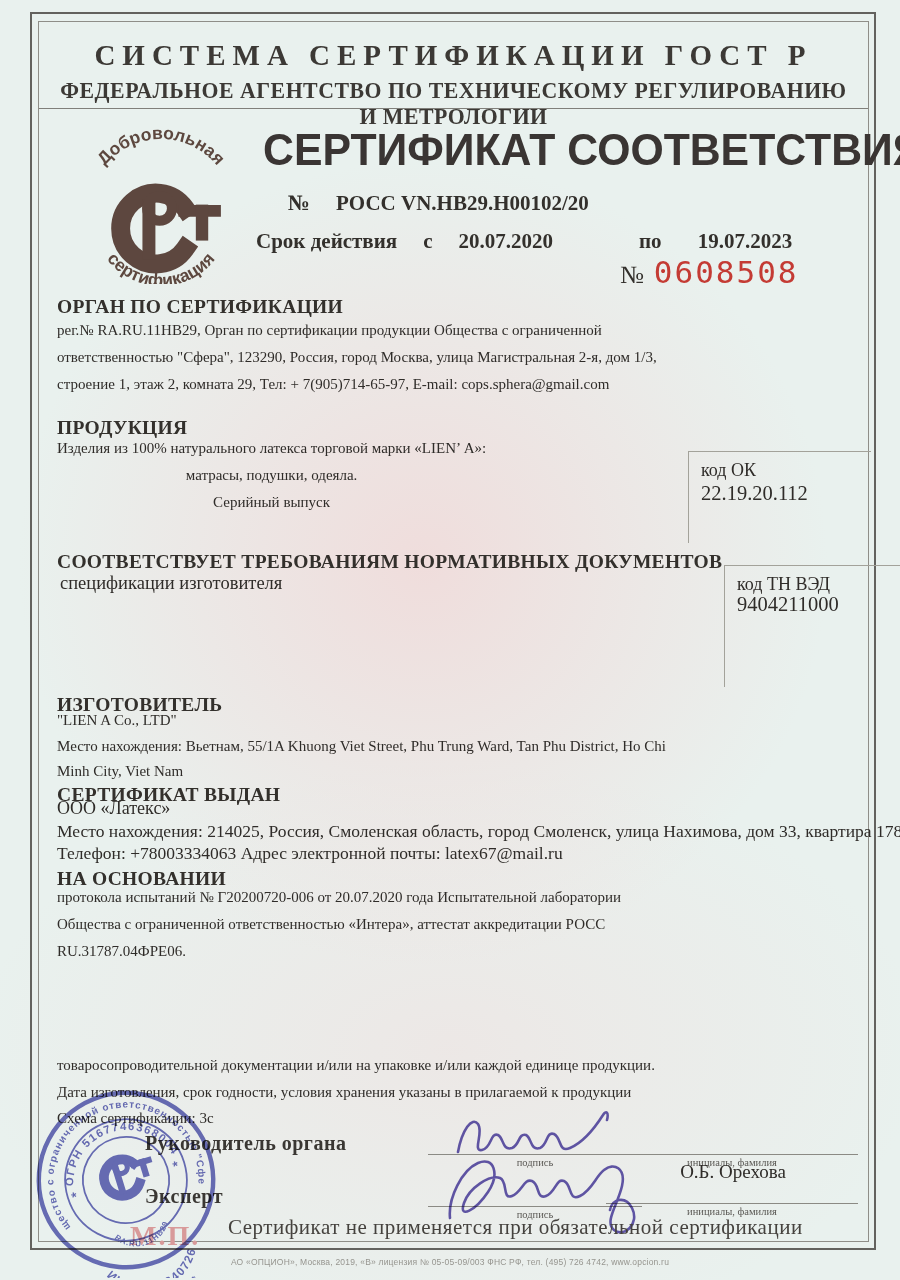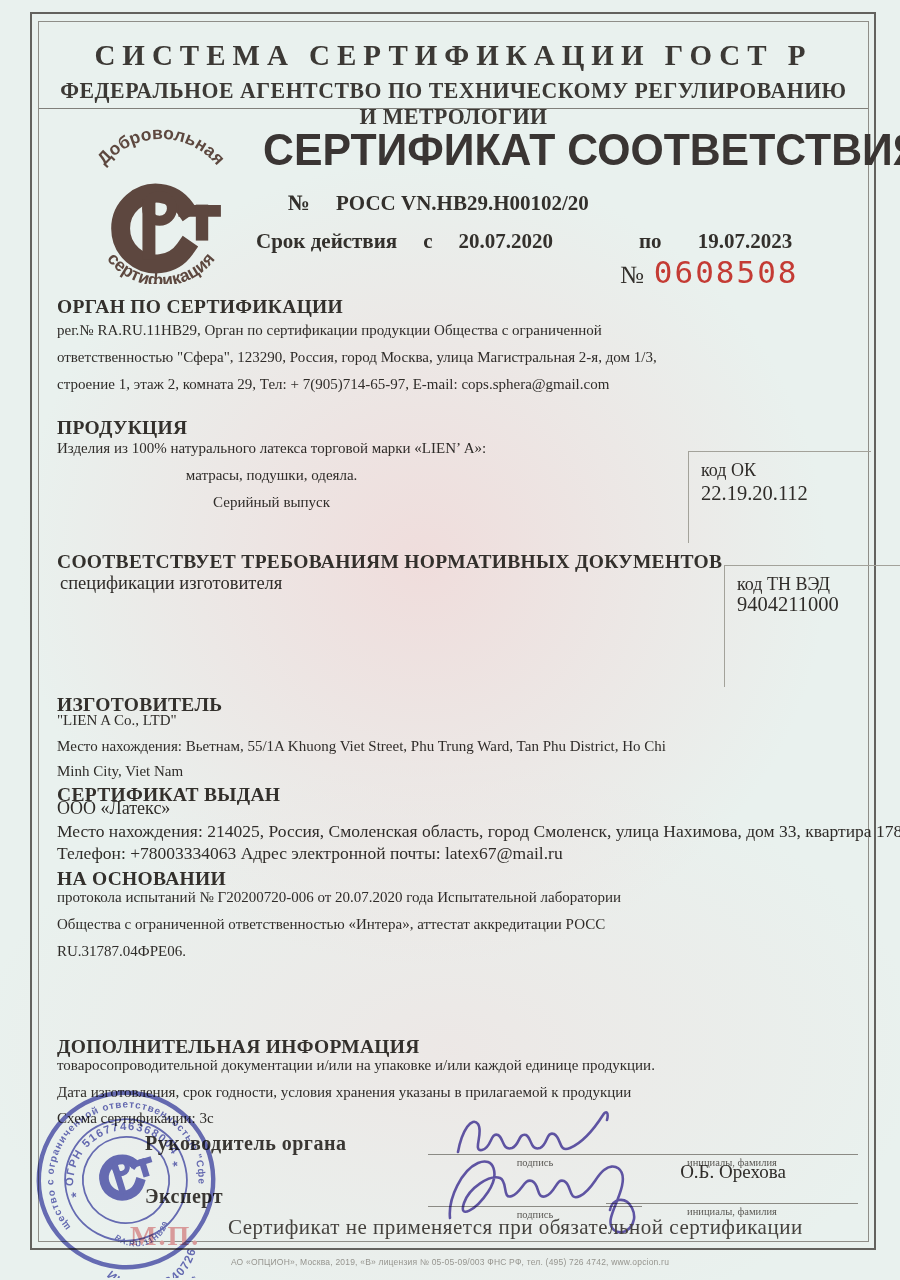--- a/index.html
+++ b/index.html
@@ -140,21 +140,20 @@
     <div>Телефон: +78003334063 Адрес электронной почты: latex67@mail.ru</div>
   </div>
 
   <div class="sec-h" style="left:57px; top:868px;">НА ОСНОВАНИИ</div>
   <div class="sec-b" style="left:57px; top:884px;">
     <div>протокола испытаний № Г20200720-006 от 20.07.2020 года Испытательной лаборатории</div>
     <div>Общества с ограниченной ответственностью «Интера», аттестат аккредитации РОСС</div>
     <div>RU.31787.04ФРЕ06.</div>
   </div>
 
-  <div class="sec-h" style="left:57px; top:1036px;">ДОПОЛНИТЕЛЬНАЯ ИНФОРМАЦИЯ</div>
   <div class="sec-b" style="left:57px; top:1052px; line-height:26.5px;">
     <div>товаросопроводительной документации и/или на упаковке и/или каждой единице продукции.</div>
     <div>Дата изготовления, срок годности, условия хранения указаны в прилагаемой к продукции</div>
     <div>Схема сертификации: 3с</div>
   </div>
 
   <div class="mp-mark">М.П.</div>
 
   <div class="sig-role" style="left:145px; top:1132px;">Руководитель органа</div>
   <div class="sig-line" style="left:428px; top:1154px; width:214px;"></div>

